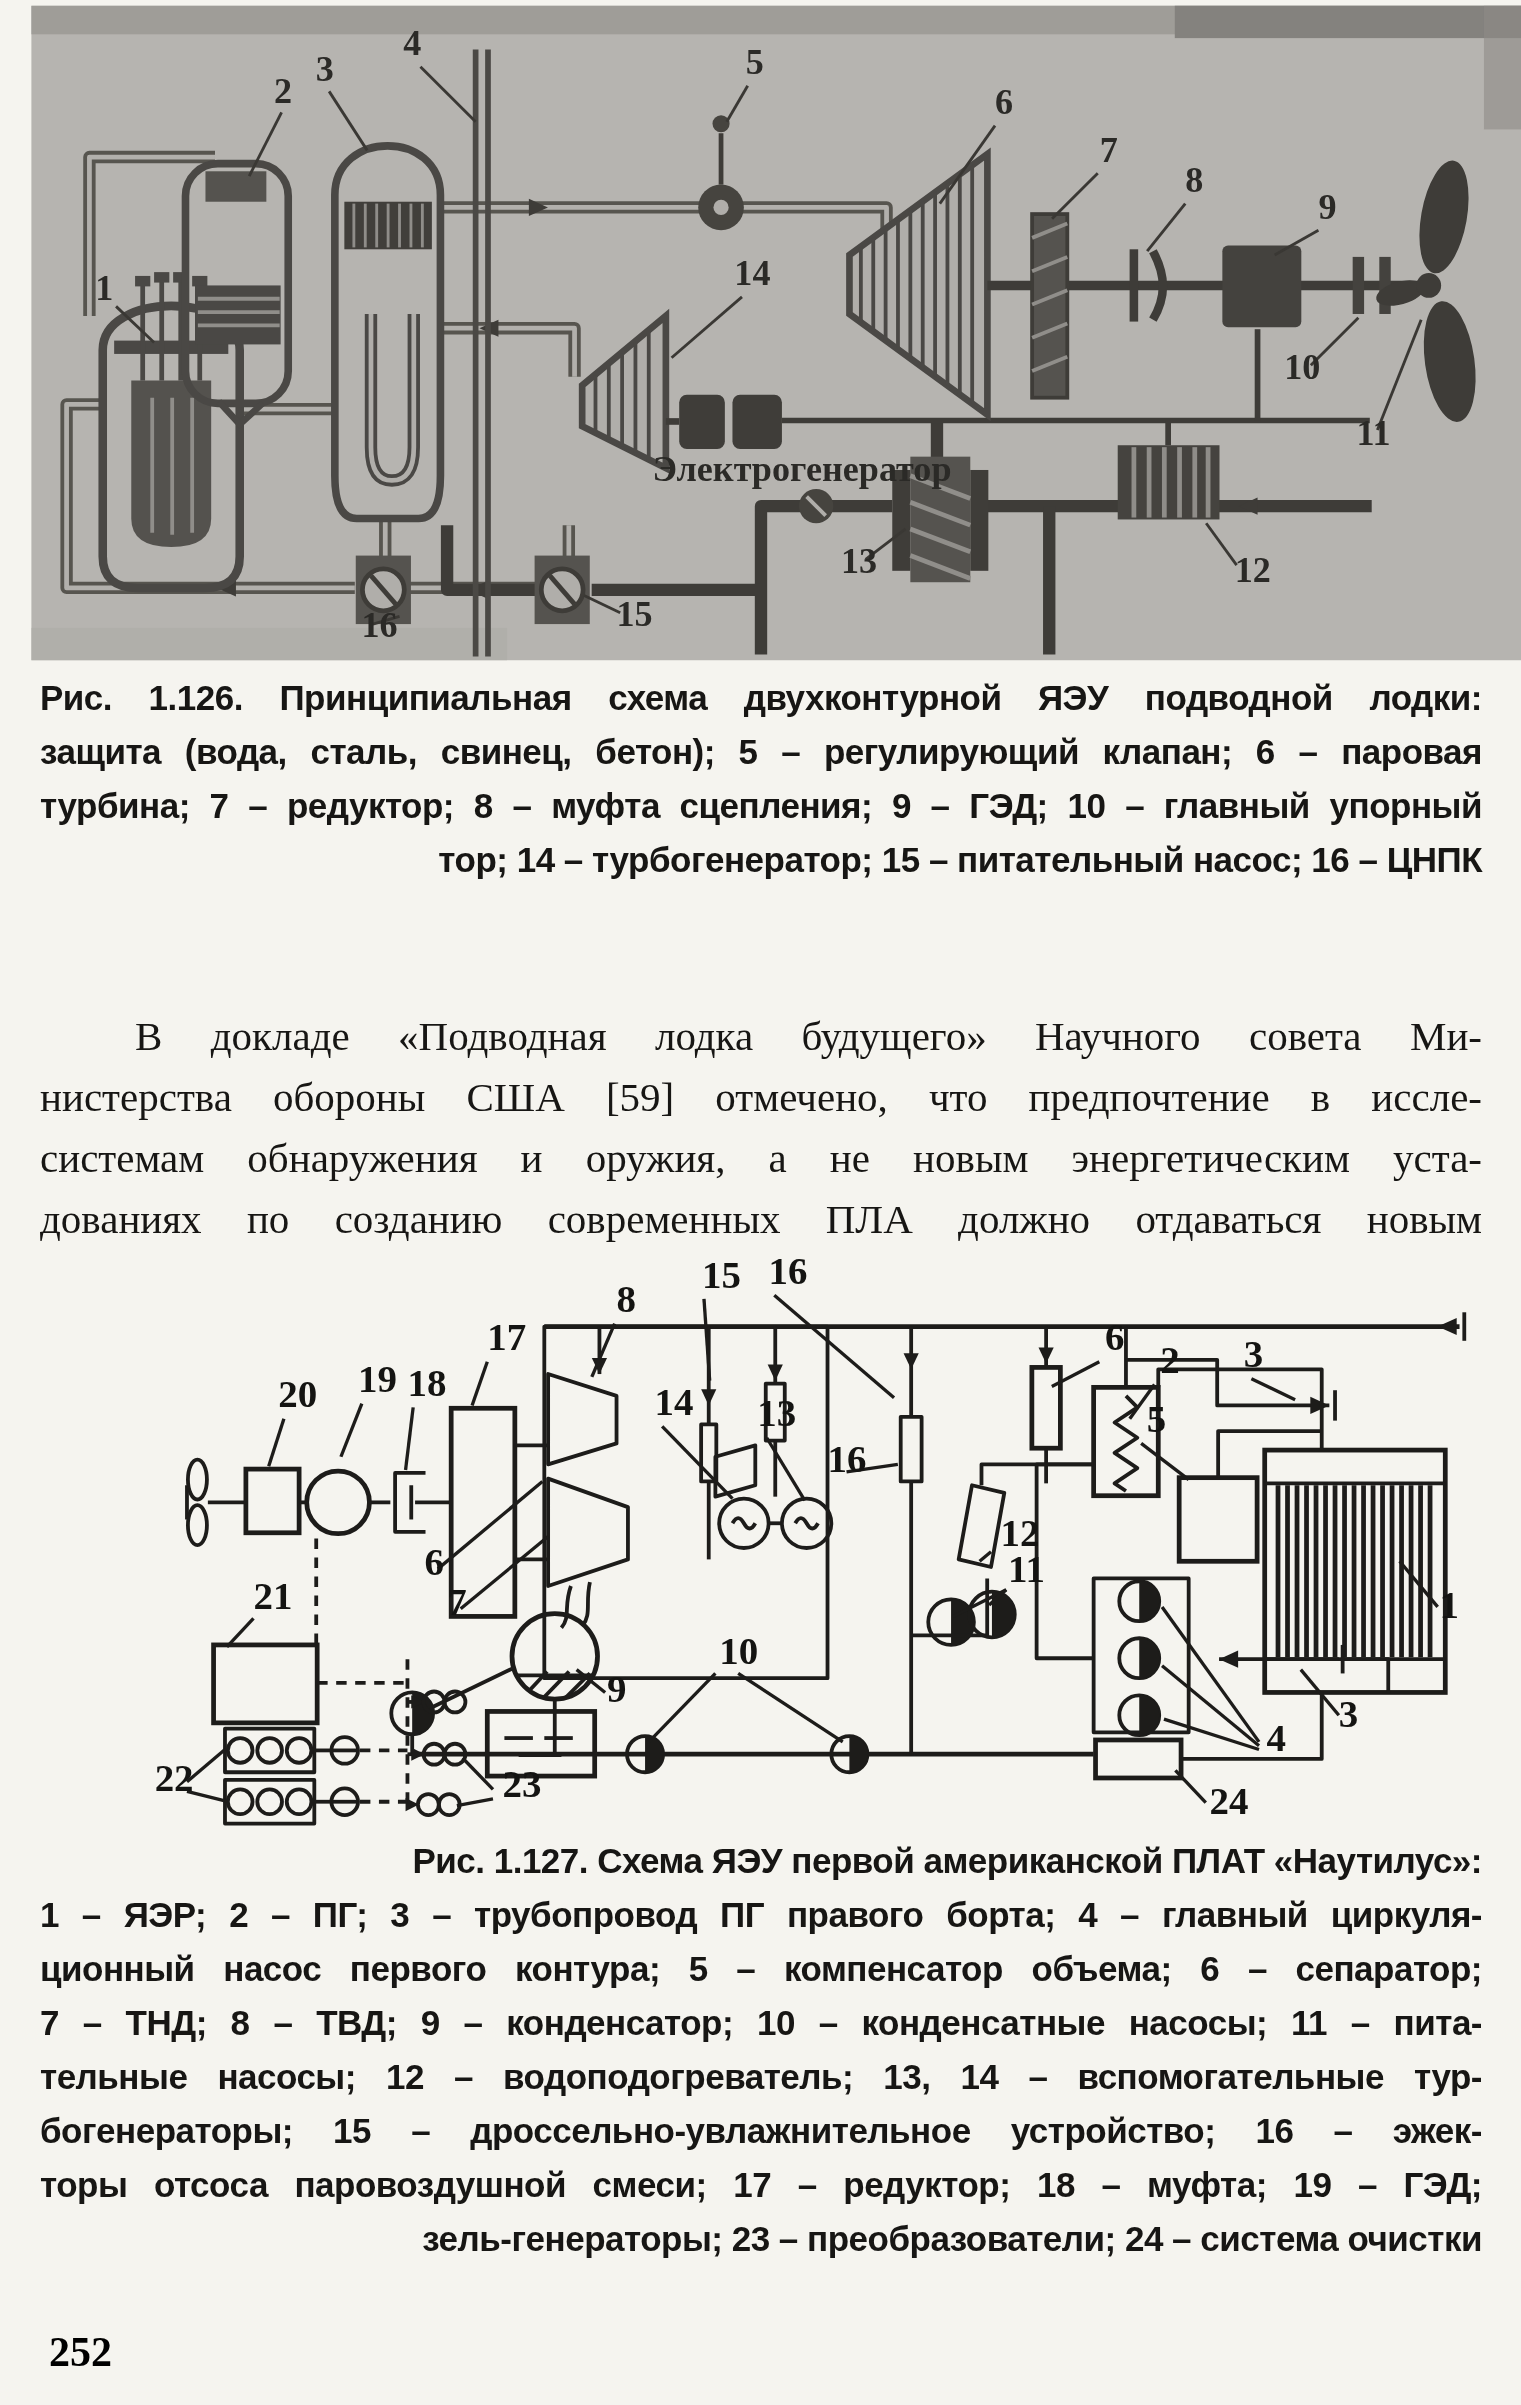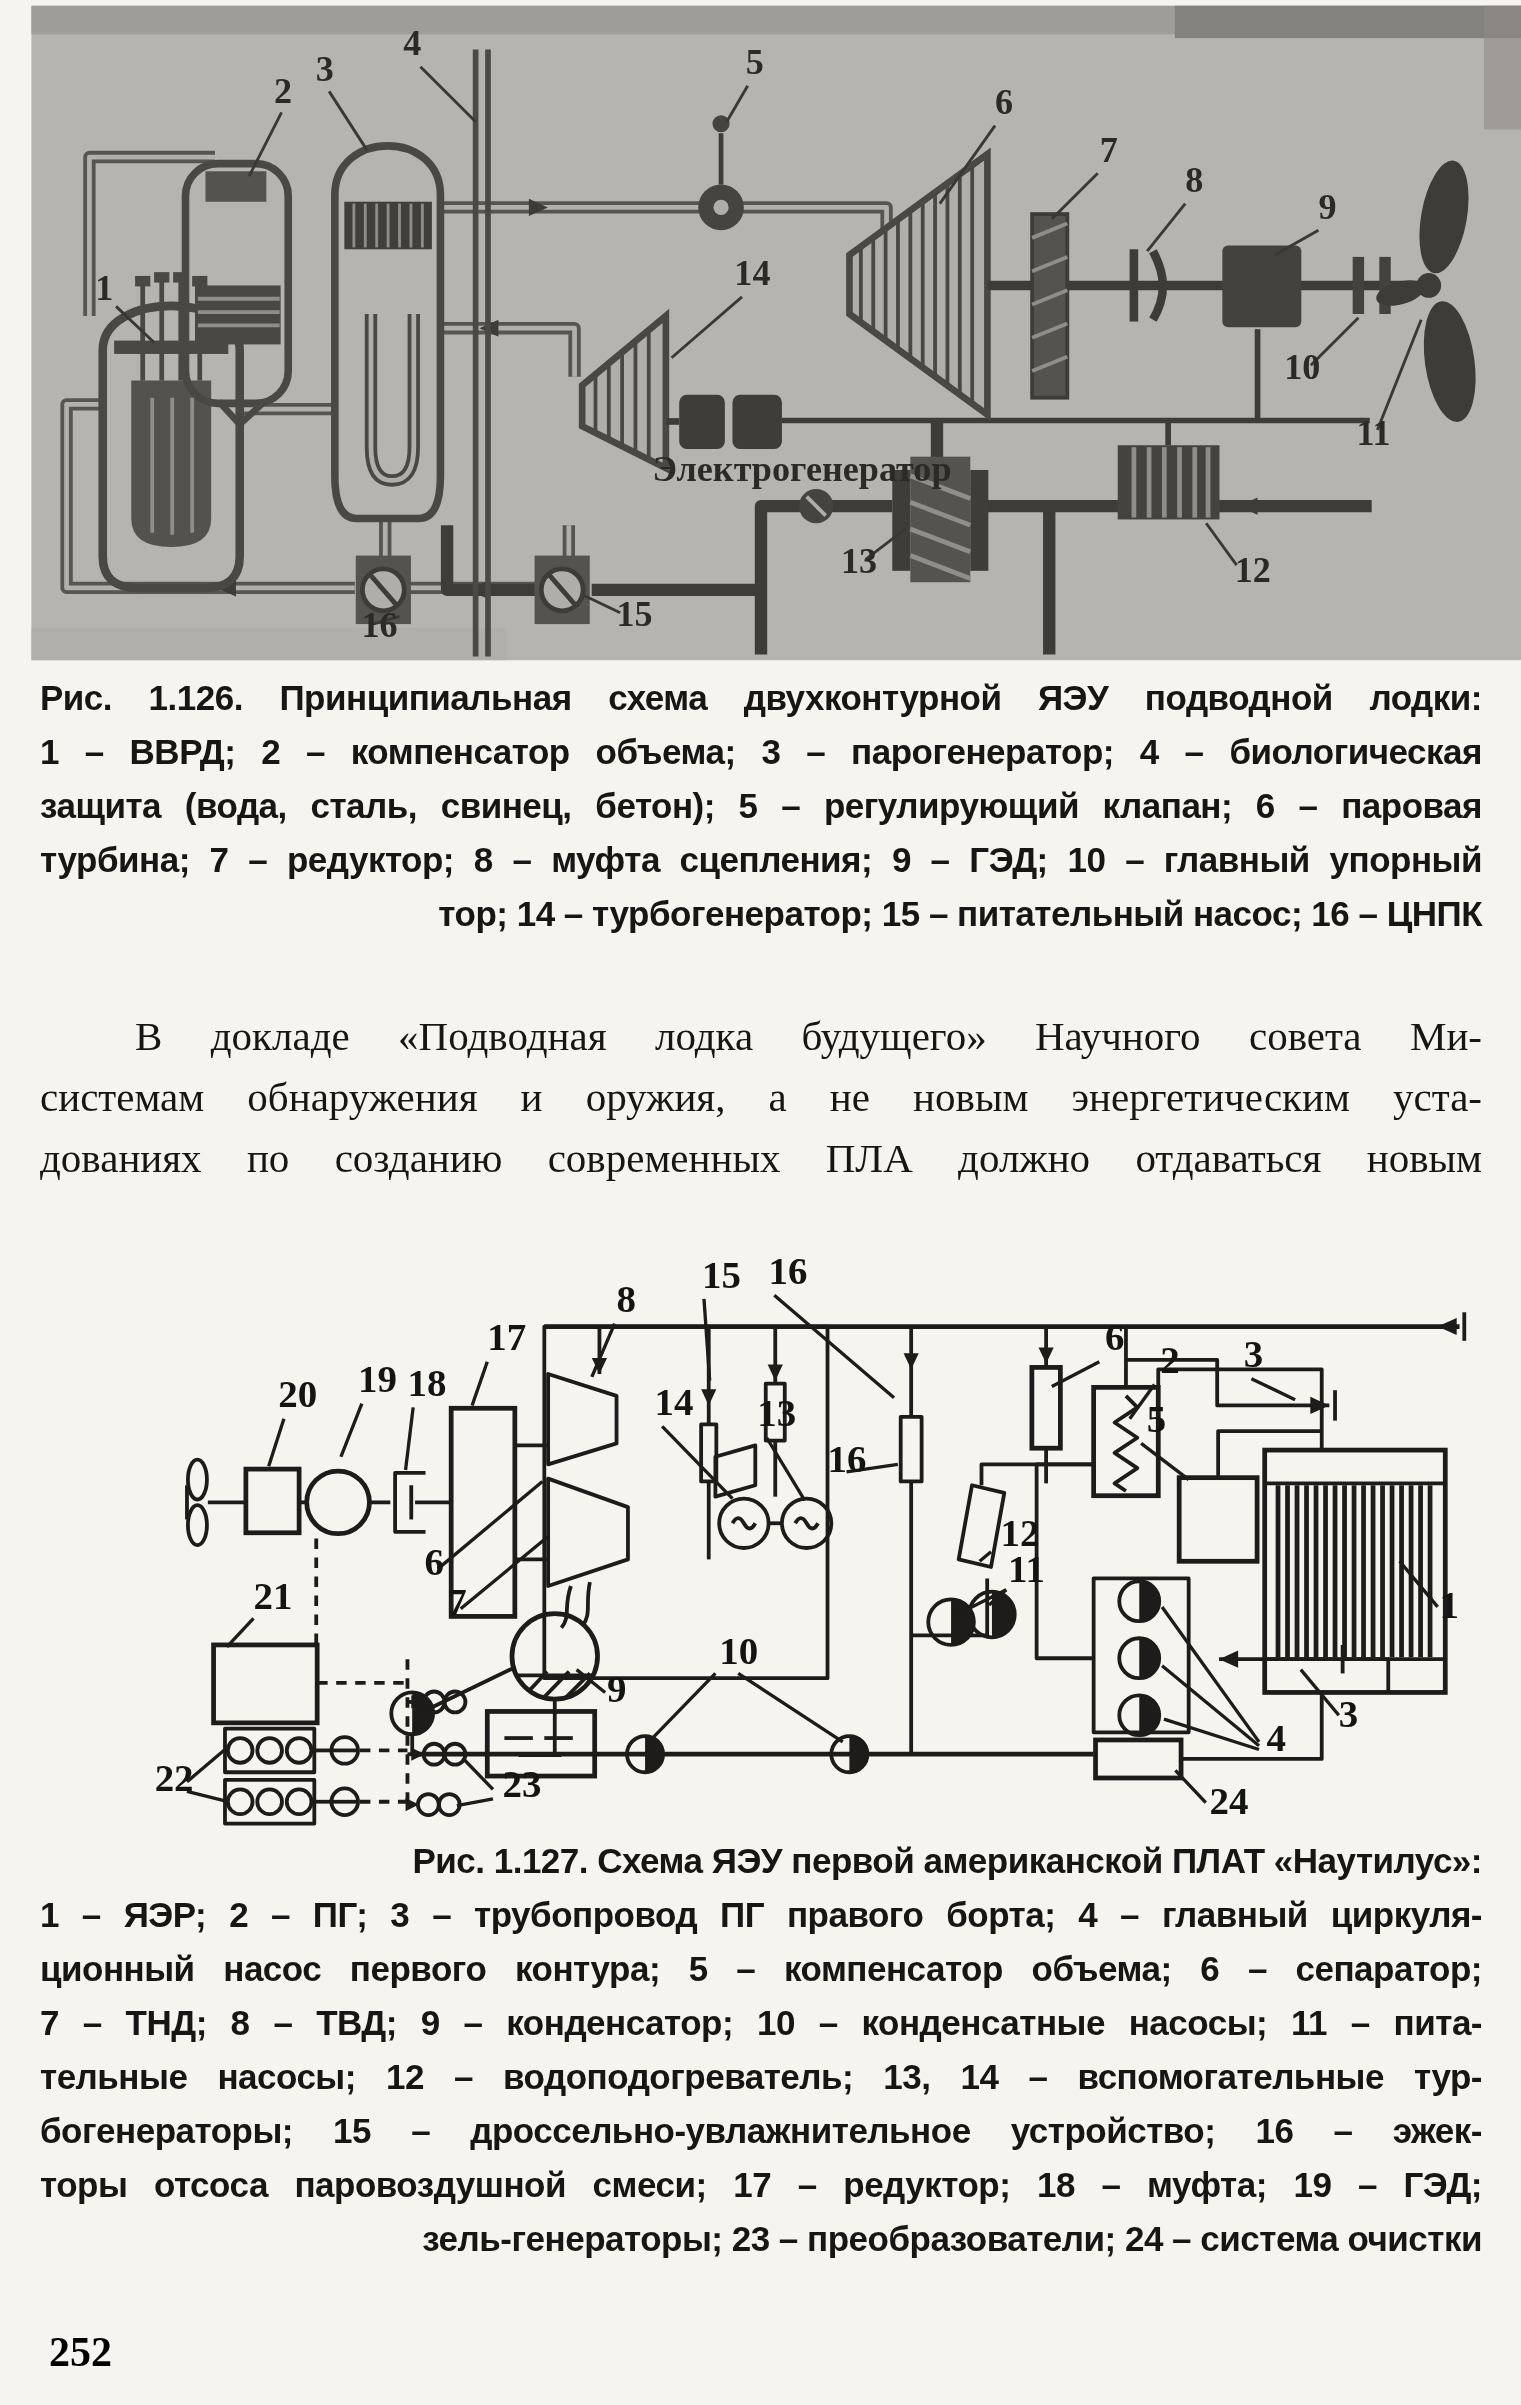--- a/index.html
+++ b/index.html
@@ -281,28 +281,28 @@
       <text x="1298" y="612" class="dlbl">12</text>
       <text x="884" y="602" class="dlbl">13</text>
       <text x="772" y="300" class="dlbl">14</text>
       <text x="648" y="658" class="dlbl">15</text>
       <text x="380" y="670" class="dlbl">16</text>
       <text x="686" y="506" class="dlbl" font-size="14">Электрогенератор</text>
     </svg>
 
   <div id="cap1" class="text-col caption">
     <div class="jl">Рис. 1.126. Принципиальная схема двухконтурной ЯЭУ подводной лодки:</div>
-    <div class="jl">1 – ВВРД; 2 – компенсатор объема; 3 – парогенератор; 4 – биологическая</div>
     <div class="jl">защита (вода, сталь, свинец, бетон); 5 – регулирующий клапан; 6 – паровая</div>
     <div class="jl">турбина; 7 – редуктор; 8 – муфта сцепления; 9 – ГЭД; 10 – главный упорный</div>
     <div class="sl">тор; 14 – турбогенератор; 15 – питательный насос; 16 – ЦНПК</div>
   </div>
 
   <div id="para" class="text-col bodytext">
     <div class="jl indent">В докладе «Подводная лодка будущего» Научного совета Ми-</div>
+    <div class="jl">нистерства обороны США [59] отмечено, что предпочтение в иссле-</div>
     <div class="jl">системам обнаружения и оружия, а не новым энергетическим уста-</div>
     <div class="jl">дованиях по созданию современных ПЛА должно отдаваться новым</div>
   </div>
 
   <svg class="line-svg" viewBox="0 1285 1600 645">
 
     <g>
       <line class="s" x1="196" y1="1562" x2="196" y2="1598"></line>
       <ellipse class="s" cx="207" cy="1556" rx="10" ry="21"></ellipse>
       <ellipse class="s" cx="207" cy="1604" rx="10" ry="21"></ellipse>

